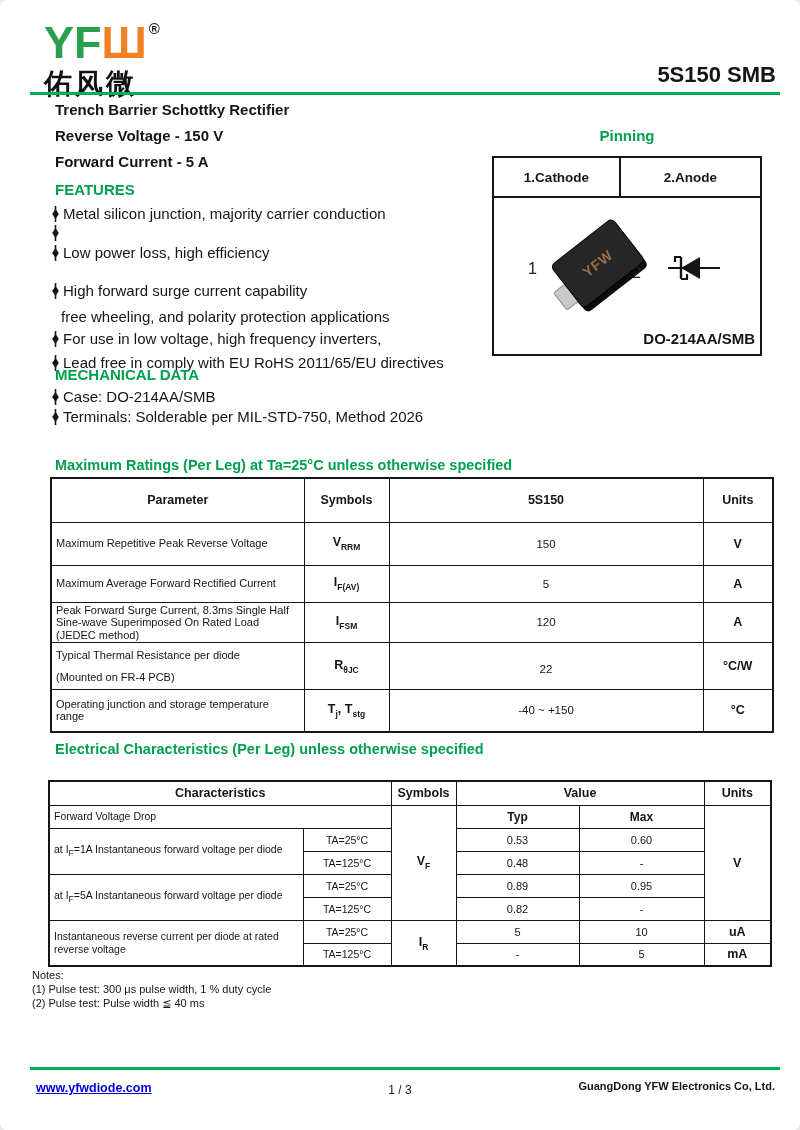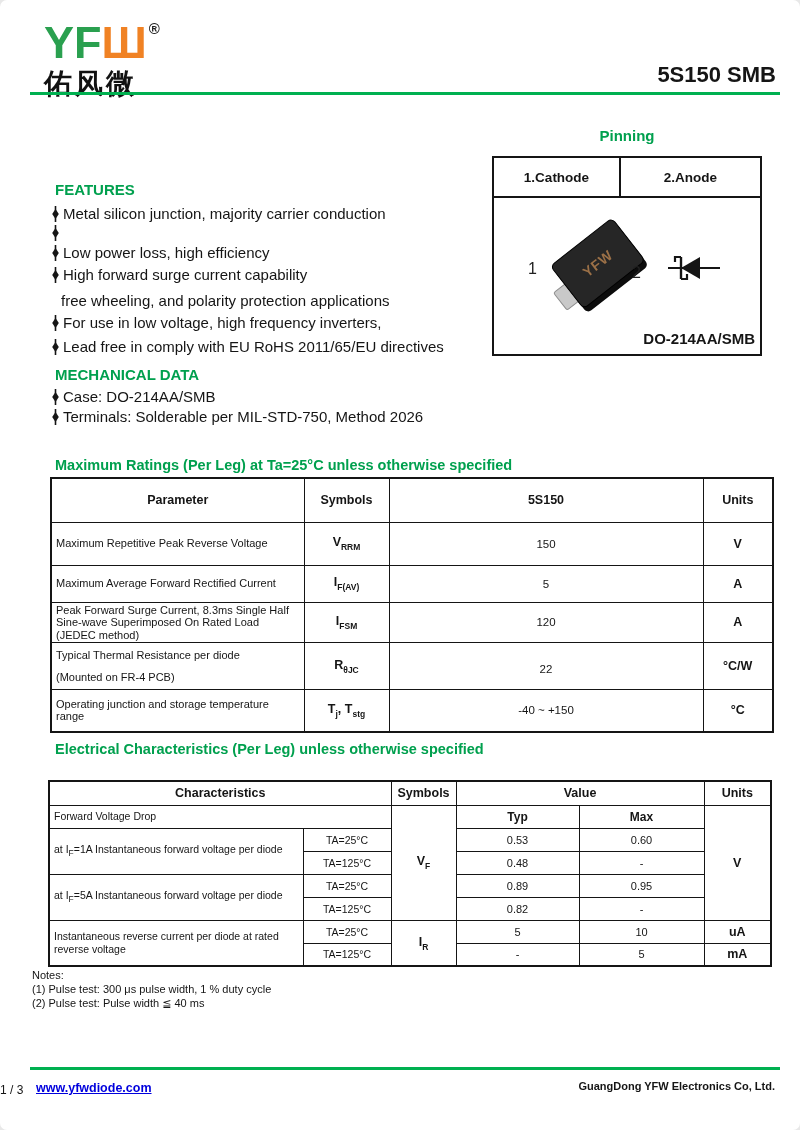--- a/index.html
+++ b/index.html
@@ -64,20 +64,25 @@
 <div class="page">
 
   <div class="abs" style="left:44px;top:8px;">
     <div class="logo-row"><span class="logo-green">YF</span><span class="logo-orange">Ш</span><span class="logo-reg">®</span></div>
     <div class="logo-cn">佑风微</div>
   </div>
 
   <div class="abs part-number" style="right:24px;top:62px;">5S150 SMB</div>
   <div class="abs rule" style="left:30px;right:20px;top:92px;"></div>
 
+  <div class="abs intro" style="left:55px;top:102px;">
+    <p>Trench  Barrier Schottky Rectifier</p>
+    <p>Reverse Voltage - 150 V</p>
+    <p>Forward Current - 5 A</p>
+  </div>
 
   <div class="abs" style="left:50px;top:181px;">
     <div class="sec-title">FEATURES</div>
     <div class="feat-item">
       <span class="bullet">
           <svg width="11" height="16" viewBox="0 0 11 16">
             <line x1="5.5" y1="0" x2="5.5" y2="16" stroke="#151515" stroke-width="1.6"></line>
             <polygon points="5.5,3 8.8,8 5.5,13 2.2,8" fill="#151515"></polygon>
           </svg>
         </span>
@@ -93,21 +98,21 @@
     </div>
     <div class="feat-item">
       <span class="bullet">
           <svg width="11" height="16" viewBox="0 0 11 16">
             <line x1="5.5" y1="0" x2="5.5" y2="16" stroke="#151515" stroke-width="1.6"></line>
             <polygon points="5.5,3 8.8,8 5.5,13 2.2,8" fill="#151515"></polygon>
           </svg>
         </span>
       <span class="txt">Low power loss, high efficiency</span>
     </div>
-    <div class="feat-item" style="margin-top:5px;">
+    <div class="feat-item" style="margin-top:21px;">
       <span class="bullet">
           <svg width="11" height="16" viewBox="0 0 11 16">
             <line x1="5.5" y1="0" x2="5.5" y2="16" stroke="#151515" stroke-width="1.6"></line>
             <polygon points="5.5,3 8.8,8 5.5,13 2.2,8" fill="#151515"></polygon>
           </svg>
         </span>
       <span class="txt">High forward surge current capability</span>
     </div>
     <div class="feat-item no-bullet" style="margin-top:9px;">
       <span class="txt">free wheeling, and polarity protection applications</span>
@@ -297,16 +302,16 @@
     </table>
 
   <div class="abs notes" style="left:32px;top:968px;">
     <p>Notes:</p>
     <p>(1) Pulse test: 300 μs pulse width, 1 % duty cycle</p>
     <p>(2) Pulse test: Pulse width ≦ 40 ms</p>
   </div>
 
   <div class="abs rule" style="left:30px;right:20px;top:1067px;"></div>
   <a class="abs footer-link" href="#" style="left:36px;top:1081px;">www.yfwdiode.com</a>
-  <div class="abs footer-page" style="left:0;right:0;top:1083px;text-align:left;">1 / 3</div>
+  <div class="abs footer-page" style="left:0;right:0;top:1083px;text-align:center;">1 / 3</div>
   <div class="abs footer-company" style="right:25px;top:1080px;">GuangDong YFW Electronics Co, Ltd.</div>
 
 </div>
 
 </body></html>

